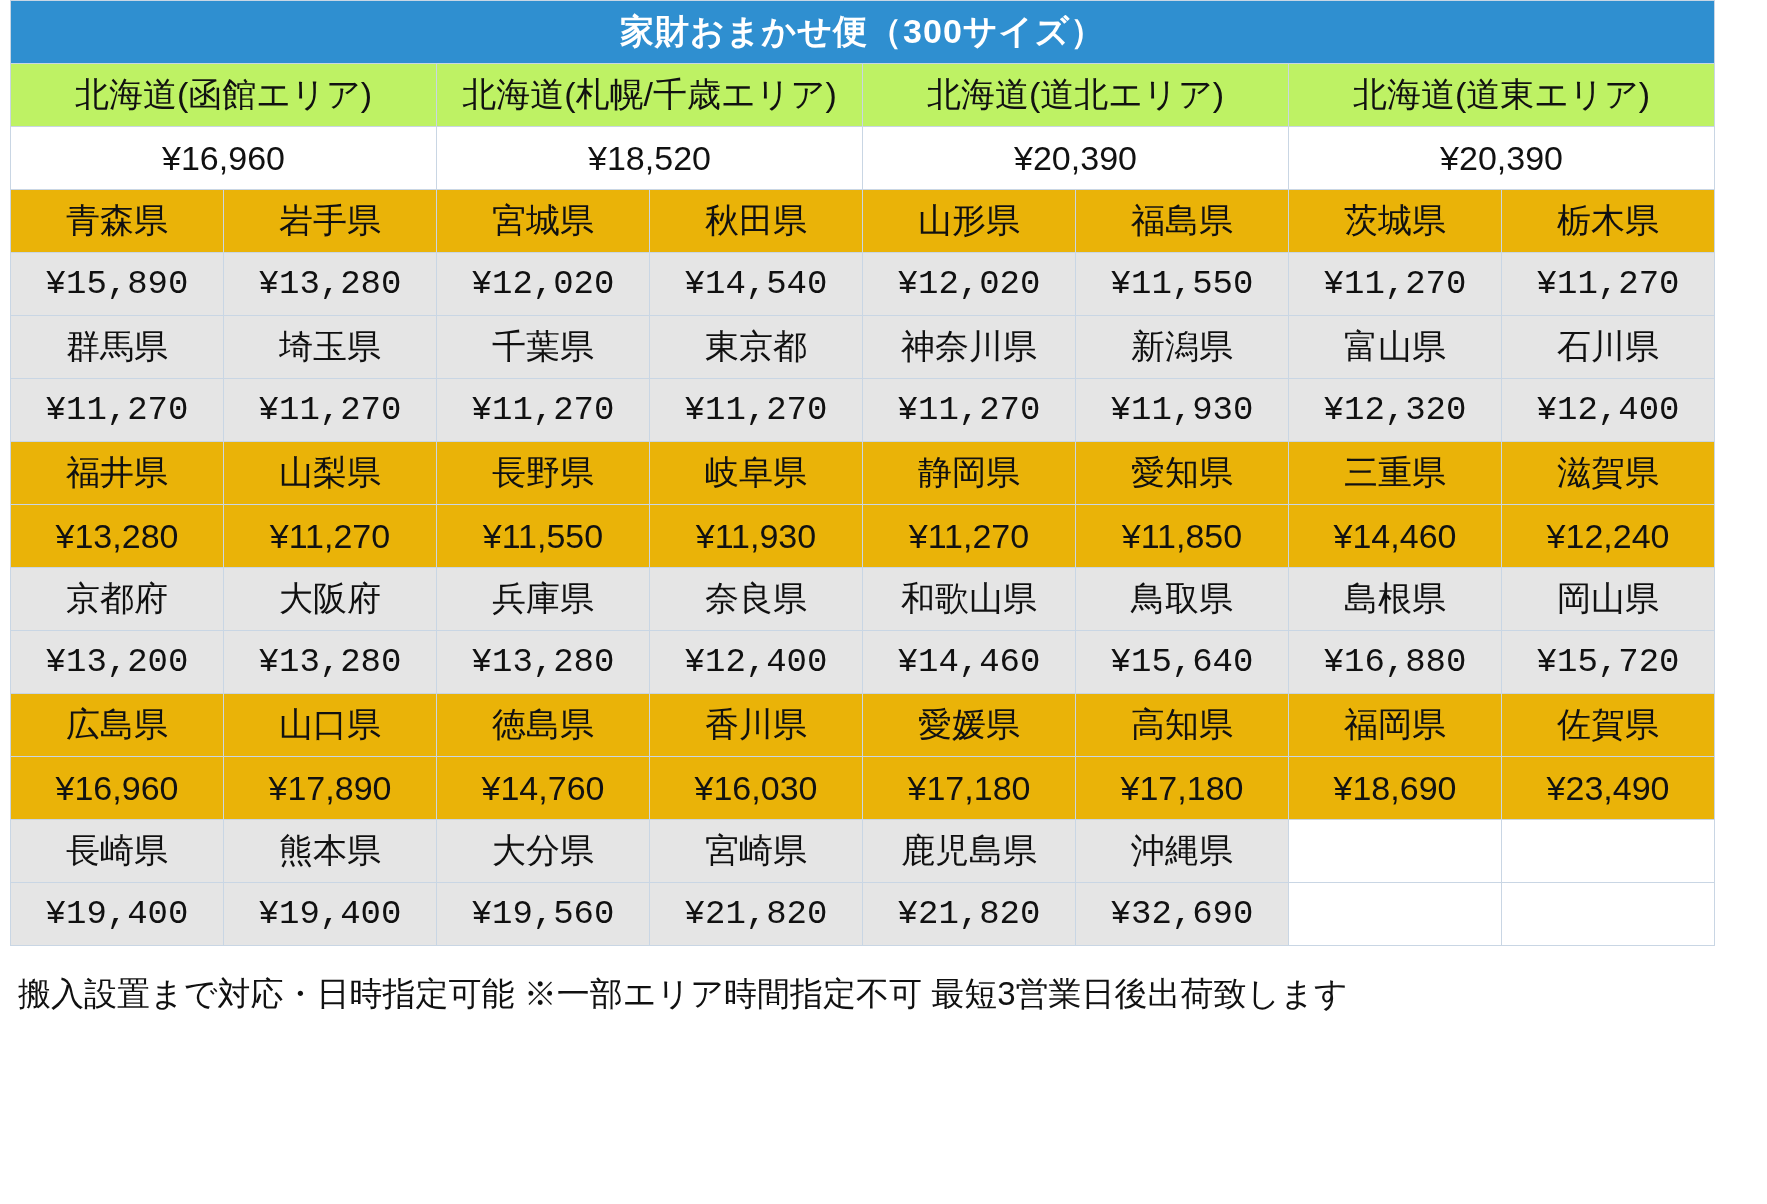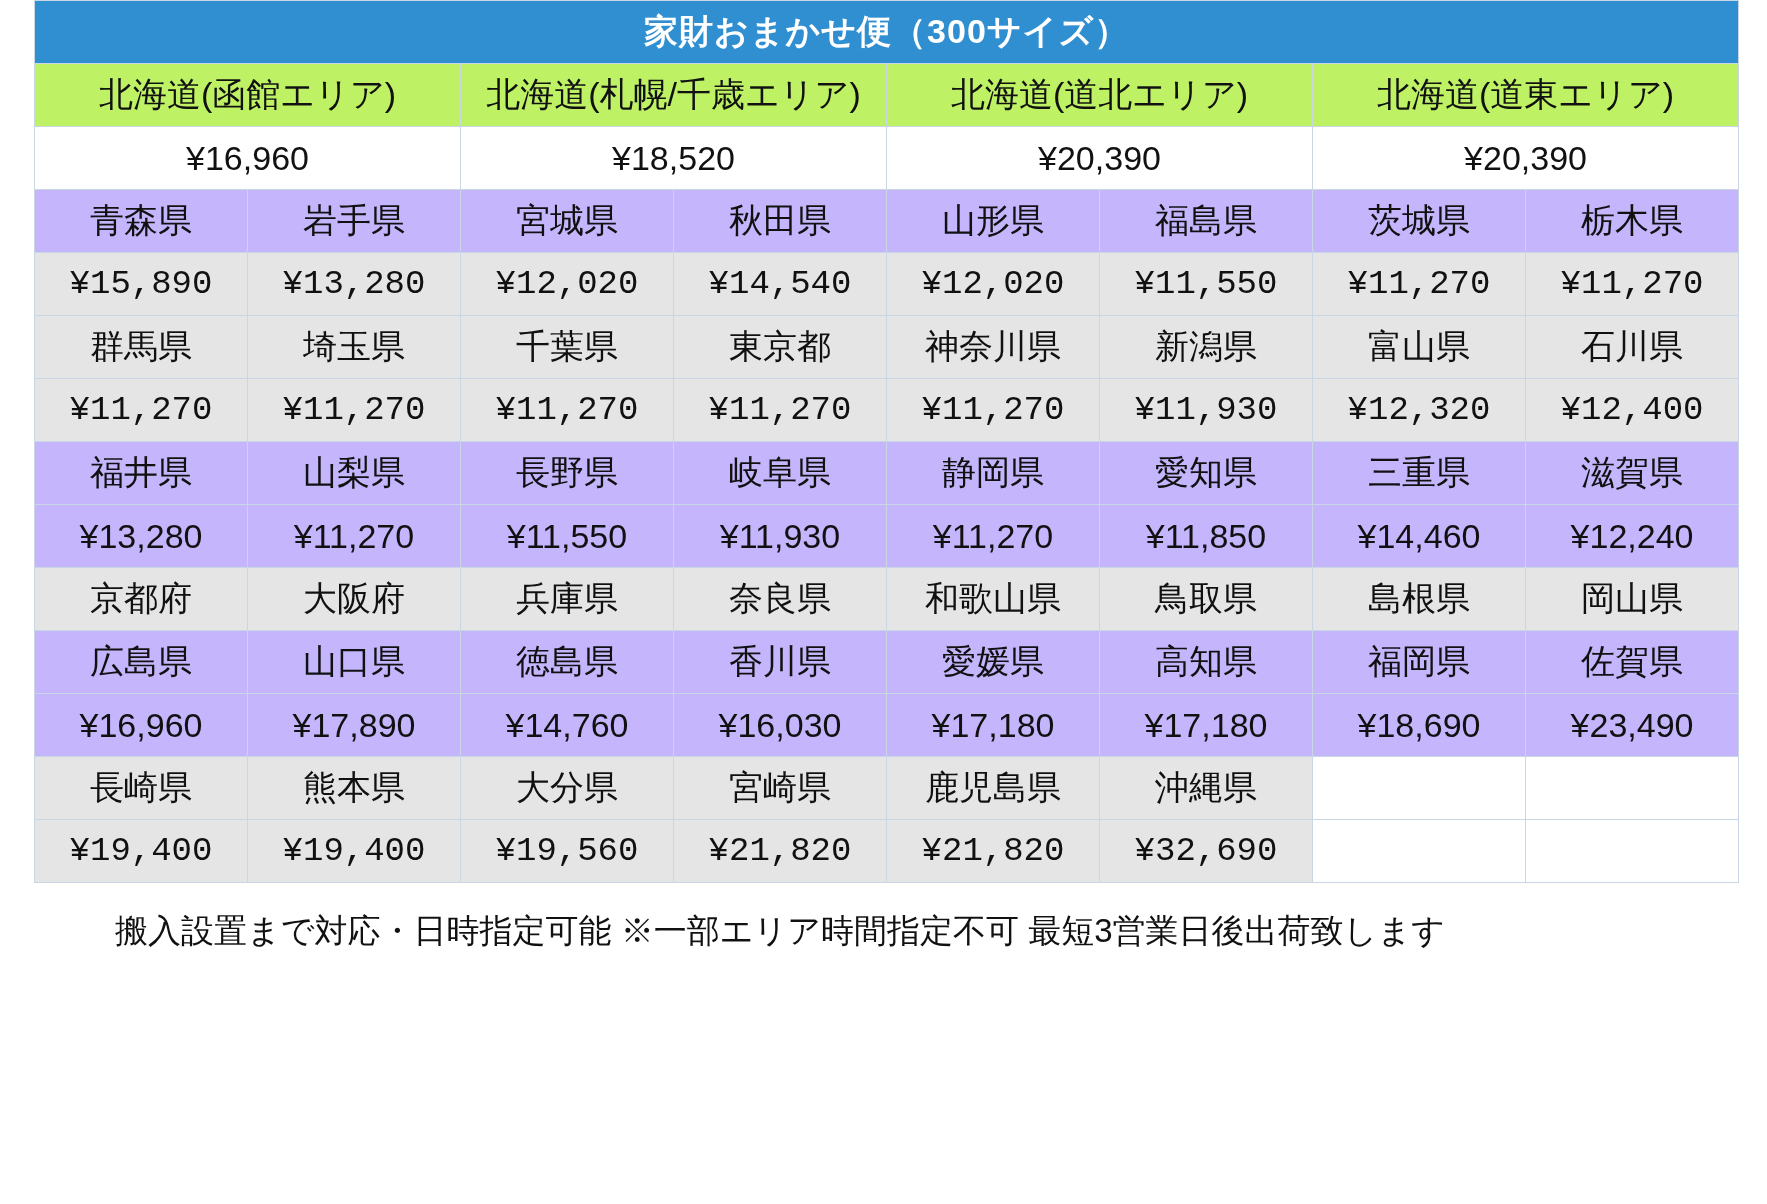--- a/index.html
+++ b/index.html
@@ -12,21 +12,20 @@
     height: 1204px;
     font-family: "Liberation Sans", sans-serif;
     color: #111111;
   }
   .sheet {
     width: 1494px;
     height: 1204px;
     box-sizing: border-box;
     padding: 0;
     position: relative;
-    margin-left: 24px;
   }
   table.rate-table {
     border-collapse: collapse;
     table-layout: fixed;
     width: 1704px;
     margin: 0 0 0 10px;
   }
   table.rate-table td {
     border: 1px solid #c9d6e4;
     text-align: center;
@@ -48,42 +47,41 @@
   }
   td.area-name {
     background: #bef264;
     font-size: 33px;
   }
   td.area-price {
     background: #ffffff;
     font-size: 35px;
   }
   td.pref-name {
-    background: #c4b5fd;
+    background: #eab308;
     font-size: 33px;
   }
   td.pref-price {
     background: #e5e5e5;
     font-size: 35px;
     font-family: Liberation Mono, monospace;
   }
   td.blank-cell {
     background: #ffffff;
     border: 1px solid #ffffff;
   }
   td.blank-cell.left-edge {
     border-left: 1px solid #c9d6e4;
   }
   .note {
     margin: 26px 0 0 18px;
     font-size: 33px;
     color: #111111;
     letter-spacing: 0px;
     white-space: nowrap;
-    text-align: center;
   }
 </style>
 </head>
 <body>
 
 <div class="sheet">
 
   <table class="rate-table">
     <colgroup>
       <col style="width:213px">
@@ -179,20 +177,30 @@
       <tr>
         <td class="pref-price">京都府</td>
         <td class="pref-price">大阪府</td>
         <td class="pref-price">兵庫県</td>
         <td class="pref-price">奈良県</td>
         <td class="pref-price">和歌山県</td>
         <td class="pref-price">鳥取県</td>
         <td class="pref-price">島根県</td>
         <td class="pref-price">岡山県</td>
       </tr>
+      <tr>
+        <td class="pref-price">¥13,200</td>
+        <td class="pref-price">¥13,280</td>
+        <td class="pref-price">¥13,280</td>
+        <td class="pref-price">¥12,400</td>
+        <td class="pref-price">¥14,460</td>
+        <td class="pref-price">¥15,640</td>
+        <td class="pref-price">¥16,880</td>
+        <td class="pref-price">¥15,720</td>
+      </tr>
 
       <tr>
         <td class="pref-name">広島県</td>
         <td class="pref-name">山口県</td>
         <td class="pref-name">徳島県</td>
         <td class="pref-name">香川県</td>
         <td class="pref-name">愛媛県</td>
         <td class="pref-name">高知県</td>
         <td class="pref-name">福岡県</td>
         <td class="pref-name">佐賀県</td>

